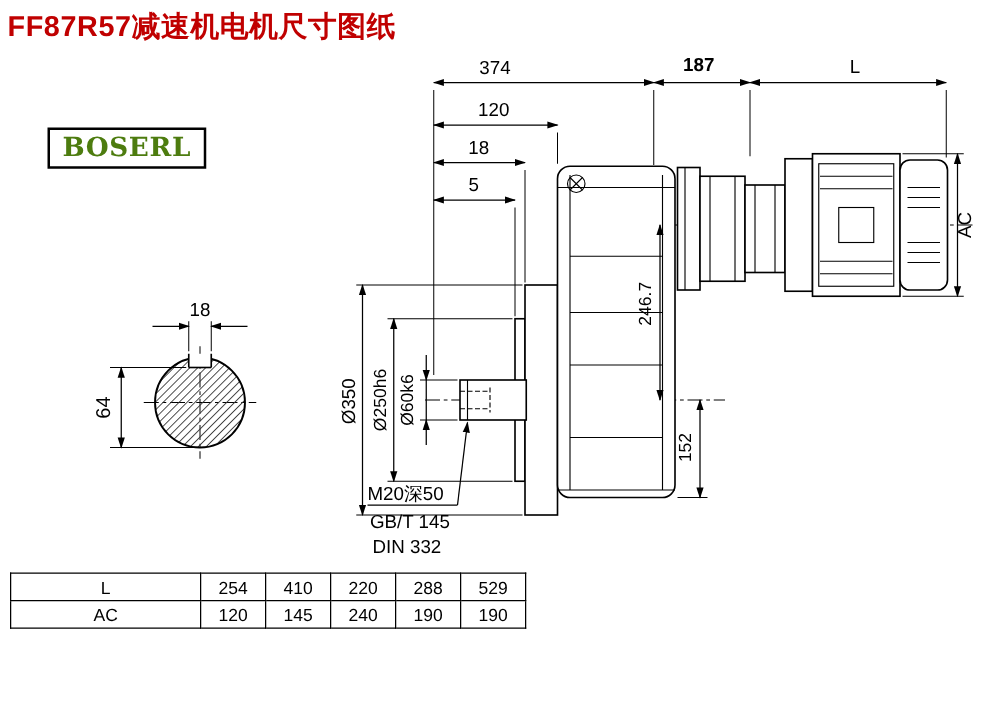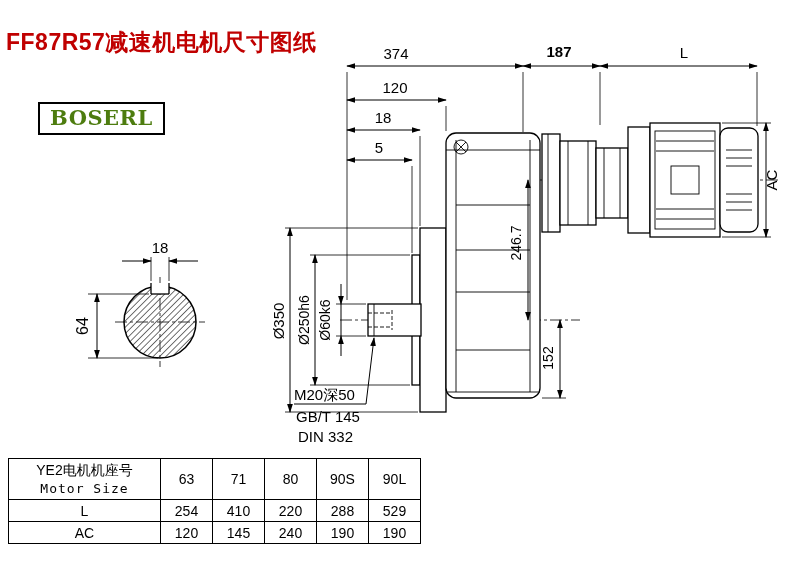--- a/index.html
+++ b/index.html
@@ -2,21 +2,21 @@
 <html><head>
 <meta charset="utf-8">
 <style>
   html,body{margin:0;padding:0;}
   body{
     width:800px;height:566px;position:relative;background:#ffffff;
     font-family:"Liberation Sans","DejaVu Sans",sans-serif;overflow:hidden;
   }
   .title{
     position:absolute;left:6px;top:6px;font-size:23px;font-weight:bold;
-    color:#c00000;letter-spacing:0.5px;white-space:nowrap;margin-top:21px;
+    color:#c00000;letter-spacing:0.5px;white-space:nowrap;
   }
   .logo{
     position:absolute;left:38px;top:102px;border:2px solid #000;
     padding:1px 10px 3px;background:#fff;
     font-family:"DejaVu Serif","Liberation Serif",serif;font-weight:bold;
     font-size:21px;color:#4d7c0f;letter-spacing:0.5px;
   }
   svg.drawing{position:absolute;left:0;top:0;}
   
   .o{fill:#ffffff;stroke:#000;stroke-width:1.3;}
@@ -204,31 +204,20 @@
 <table class="dim-table">
   <colgroup>
     <col style="width:152px">
     <col style="width:52px">
       <col style="width:52px">
       <col style="width:52px">
       <col style="width:52px">
       <col style="width:52px">
   </colgroup>
   <tbody>
-    <tr>
-      <td class="hdr">
-        <div class="hdr-cn">YE2电机机座号</div>
-        <div class="hdr-en">Motor Size</div>
-      </td>
-      <td class="hdr">63</td>
-      <td class="hdr">71</td>
-      <td class="hdr">80</td>
-      <td class="hdr">90S</td>
-      <td class="hdr">90L</td>
-    </tr>
     <tr>
       <td>L</td>
       <td>254</td>
       <td>410</td>
       <td>220</td>
       <td>288</td>
       <td>529</td>
     </tr>
     <tr>
       <td>AC</td>

